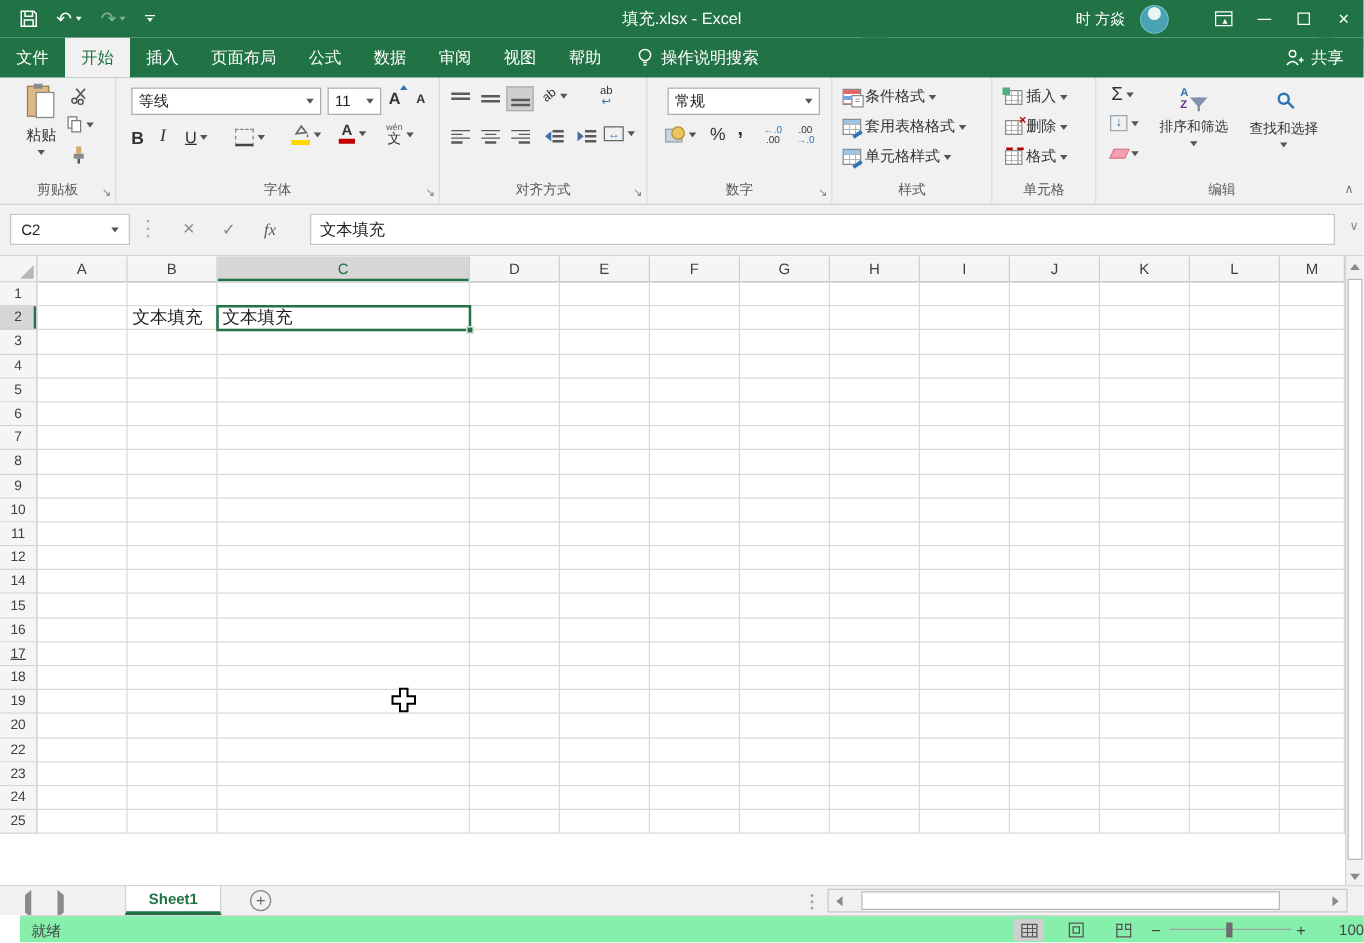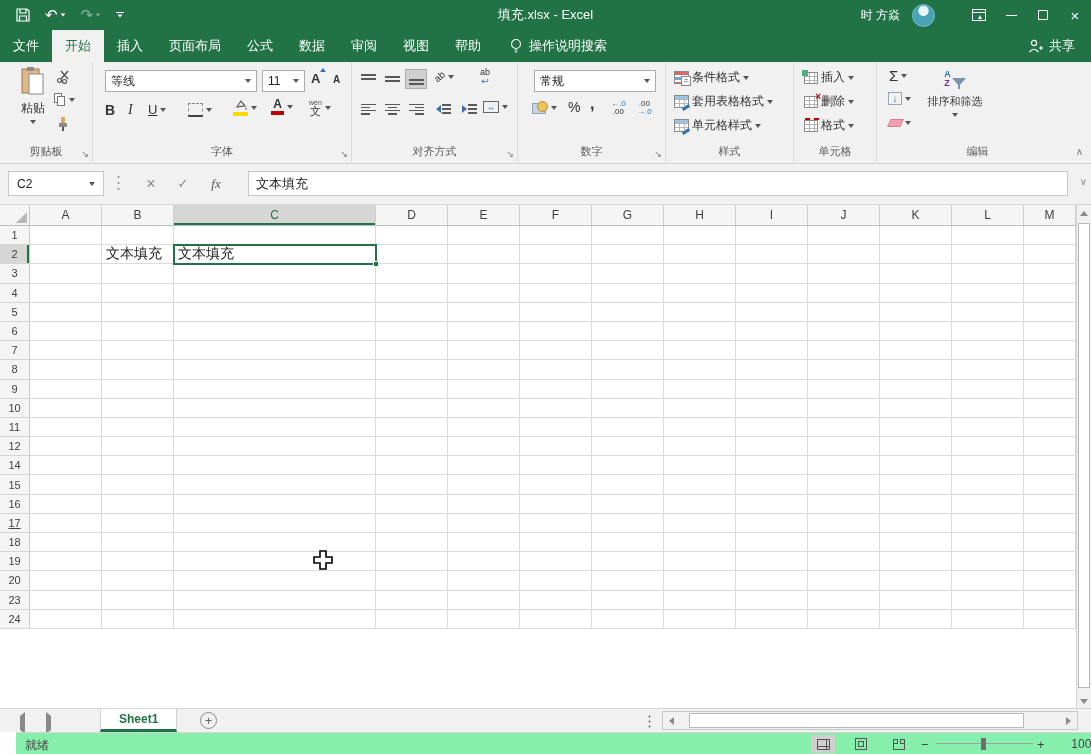--- a/index.html
+++ b/index.html
@@ -543,20 +543,25 @@
       <span class="sortaz" style="margin-top:4px;">
         <span class="az">
             <span class="a">A</span>
             <span class="z">Z</span>
           </span>
         <span class="funnel" style="margin-top:8px;"></span>
       </span>
       <span class="lab">排序和筛选</span>
       <span class="dd"></span>
     </div>
+    <div class="bigbtn" style="left:116px;width:68px;">
+      <span class="mag" style="margin-top:8px;"></span>
+      <span class="lab" style="margin-top:11px;">查找和选择</span>
+      <span class="dd"></span>
+    </div>
     <div class="group-label">编辑</div>
   </div>
 
   <span class="collapse-ribbon">∧</span>
 </div>
 
 <div class="formularow">
   <div class="namebox">
     <span>C2</span>
     <span class="dd" style="margin-left:auto;"></span>
@@ -893,37 +898,69 @@
         <div class="cell" style="width: 72px;"></div>
         <div class="cell" style="width: 72px;"></div>
         <div class="cell" style="width: 72px;"></div>
         <div class="cell" style="width: 72px;"></div>
         <div class="cell" style="width: 72px;"></div>
         <div class="cell" style="width: 72px;"></div>
         <div class="cell" style="width: 72px;"></div>
         <div class="cell" style="width: 52px;"></div>
       </div>
       <div class="grow" style="height: 19.2px;">
+        <div class="rowhdr">22</div>
+        <div class="cell" style="width: 72px;"></div>
+        <div class="cell" style="width: 72px;"></div>
+        <div class="cell" style="width: 202px;"></div>
+        <div class="cell" style="width: 72px;"></div>
+        <div class="cell" style="width: 72px;"></div>
+        <div class="cell" style="width: 72px;"></div>
+        <div class="cell" style="width: 72px;"></div>
+        <div class="cell" style="width: 72px;"></div>
+        <div class="cell" style="width: 72px;"></div>
+        <div class="cell" style="width: 72px;"></div>
+        <div class="cell" style="width: 72px;"></div>
+        <div class="cell" style="width: 72px;"></div>
+        <div class="cell" style="width: 52px;"></div>
+      </div>
+      <div class="grow" style="height: 19.2px;">
         <div class="rowhdr">23</div>
         <div class="cell" style="width: 72px;"></div>
         <div class="cell" style="width: 72px;"></div>
         <div class="cell" style="width: 202px;"></div>
         <div class="cell" style="width: 72px;"></div>
         <div class="cell" style="width: 72px;"></div>
         <div class="cell" style="width: 72px;"></div>
         <div class="cell" style="width: 72px;"></div>
         <div class="cell" style="width: 72px;"></div>
         <div class="cell" style="width: 72px;"></div>
         <div class="cell" style="width: 72px;"></div>
         <div class="cell" style="width: 72px;"></div>
         <div class="cell" style="width: 72px;"></div>
         <div class="cell" style="width: 52px;"></div>
       </div>
       <div class="grow" style="height: 19.2px;">
         <div class="rowhdr">24</div>
+        <div class="cell" style="width: 72px;"></div>
+        <div class="cell" style="width: 72px;"></div>
+        <div class="cell" style="width: 202px;"></div>
+        <div class="cell" style="width: 72px;"></div>
+        <div class="cell" style="width: 72px;"></div>
+        <div class="cell" style="width: 72px;"></div>
+        <div class="cell" style="width: 72px;"></div>
+        <div class="cell" style="width: 72px;"></div>
+        <div class="cell" style="width: 72px;"></div>
+        <div class="cell" style="width: 72px;"></div>
+        <div class="cell" style="width: 72px;"></div>
+        <div class="cell" style="width: 72px;"></div>
+        <div class="cell" style="width: 52px;"></div>
+      </div>
+      <div class="grow" style="height: 19.2px;">
+        <div class="rowhdr">25</div>
         <div class="cell" style="width: 72px;"></div>
         <div class="cell" style="width: 72px;"></div>
         <div class="cell" style="width: 202px;"></div>
         <div class="cell" style="width: 72px;"></div>
         <div class="cell" style="width: 72px;"></div>
         <div class="cell" style="width: 72px;"></div>
         <div class="cell" style="width: 72px;"></div>
         <div class="cell" style="width: 72px;"></div>
         <div class="cell" style="width: 72px;"></div>
         <div class="cell" style="width: 72px;"></div>

